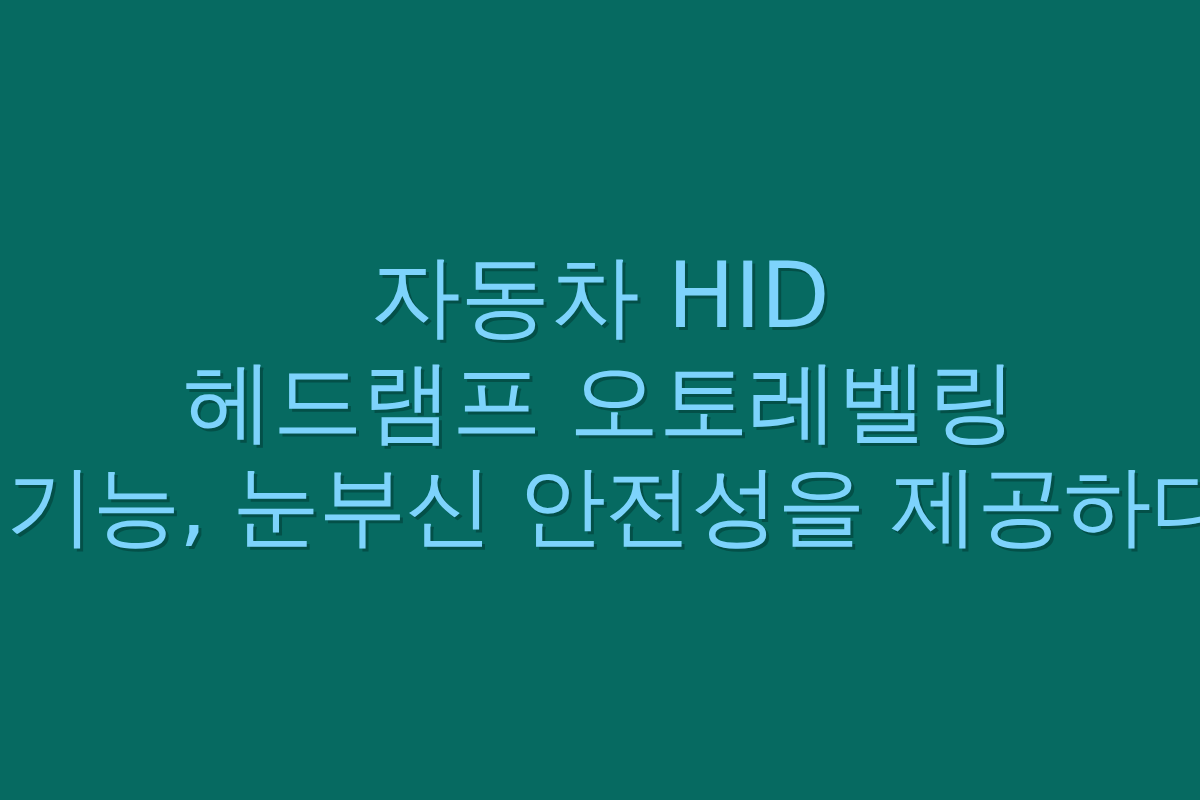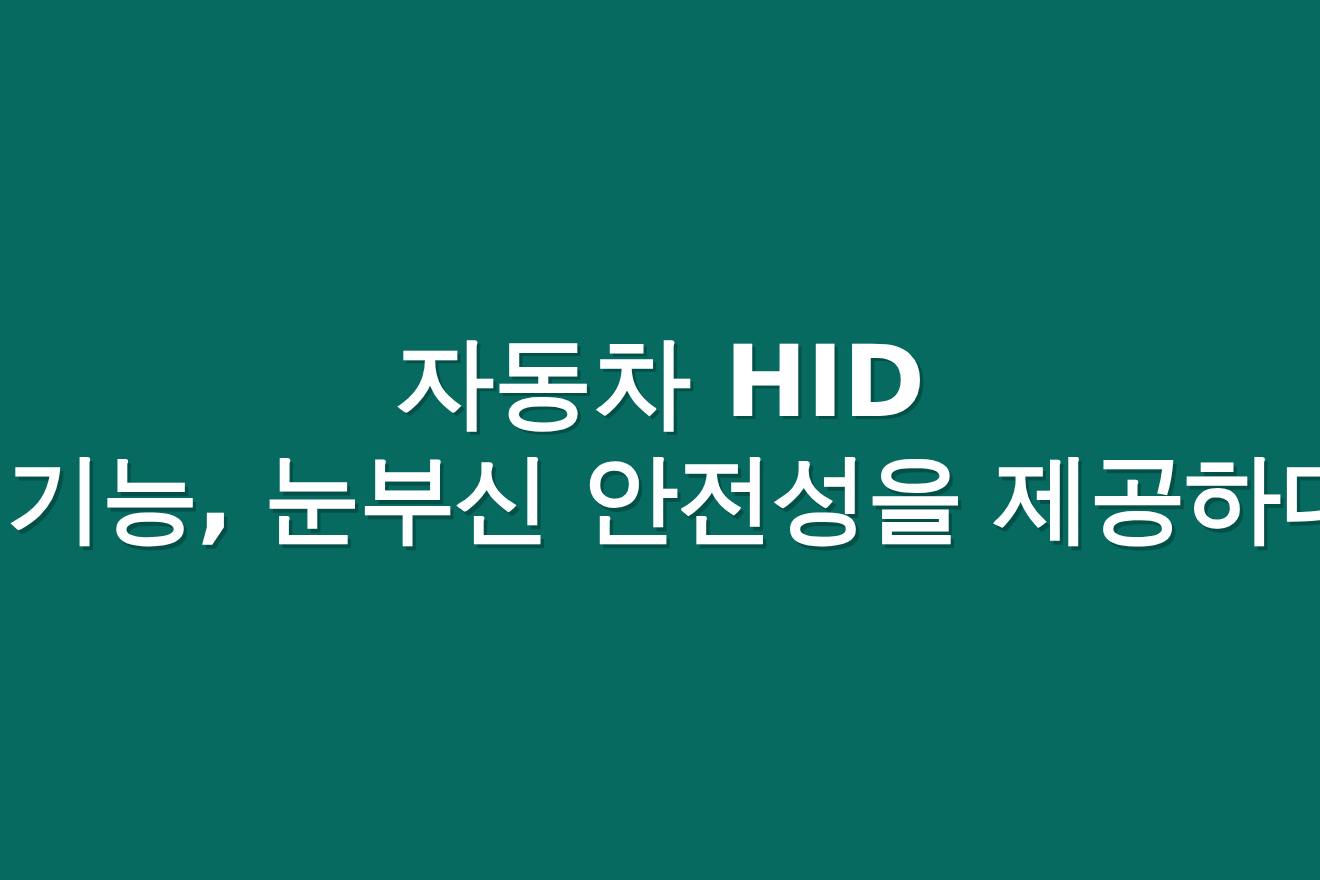--- a/index.html
+++ b/index.html
@@ -22,23 +22,23 @@
     background: #066a61;
     display: flex;
     align-items: center;
     justify-content: center;
     box-sizing: border-box;
   }
 
   #headline {
     width: 100%;
     text-align: center;
-    color: #ffffff;
+    color: #7dd3fc;
     font-family: "DejaVu Sans", "Liberation Sans", sans-serif;
-    font-weight: 700;
+    font-weight: 400;
     font-size: 90px;
     line-height: 105px;
     letter-spacing: -0.5px;
     text-shadow: 3px 3px 0 rgba(2, 58, 52, 0.55);
     padding: 0 6px;
     box-sizing: border-box;
     -webkit-font-smoothing: antialiased;
   }
 
   .headline-line {
@@ -52,16 +52,17 @@
     letter-spacing: -1.5px;
   }
 </style>
 </head>
 <body>
 
 <div id="thumbnail-canvas">
 
   <div id="headline">
     <span class="headline-line">자동차 HID</span>
+    <span class="headline-line">헤드램프 오토레벨링</span>
     <span class="headline-line line-wide">기능, 눈부신 안전성을 제공하다</span>
   </div>
 
 </div>
 
 </body></html>

